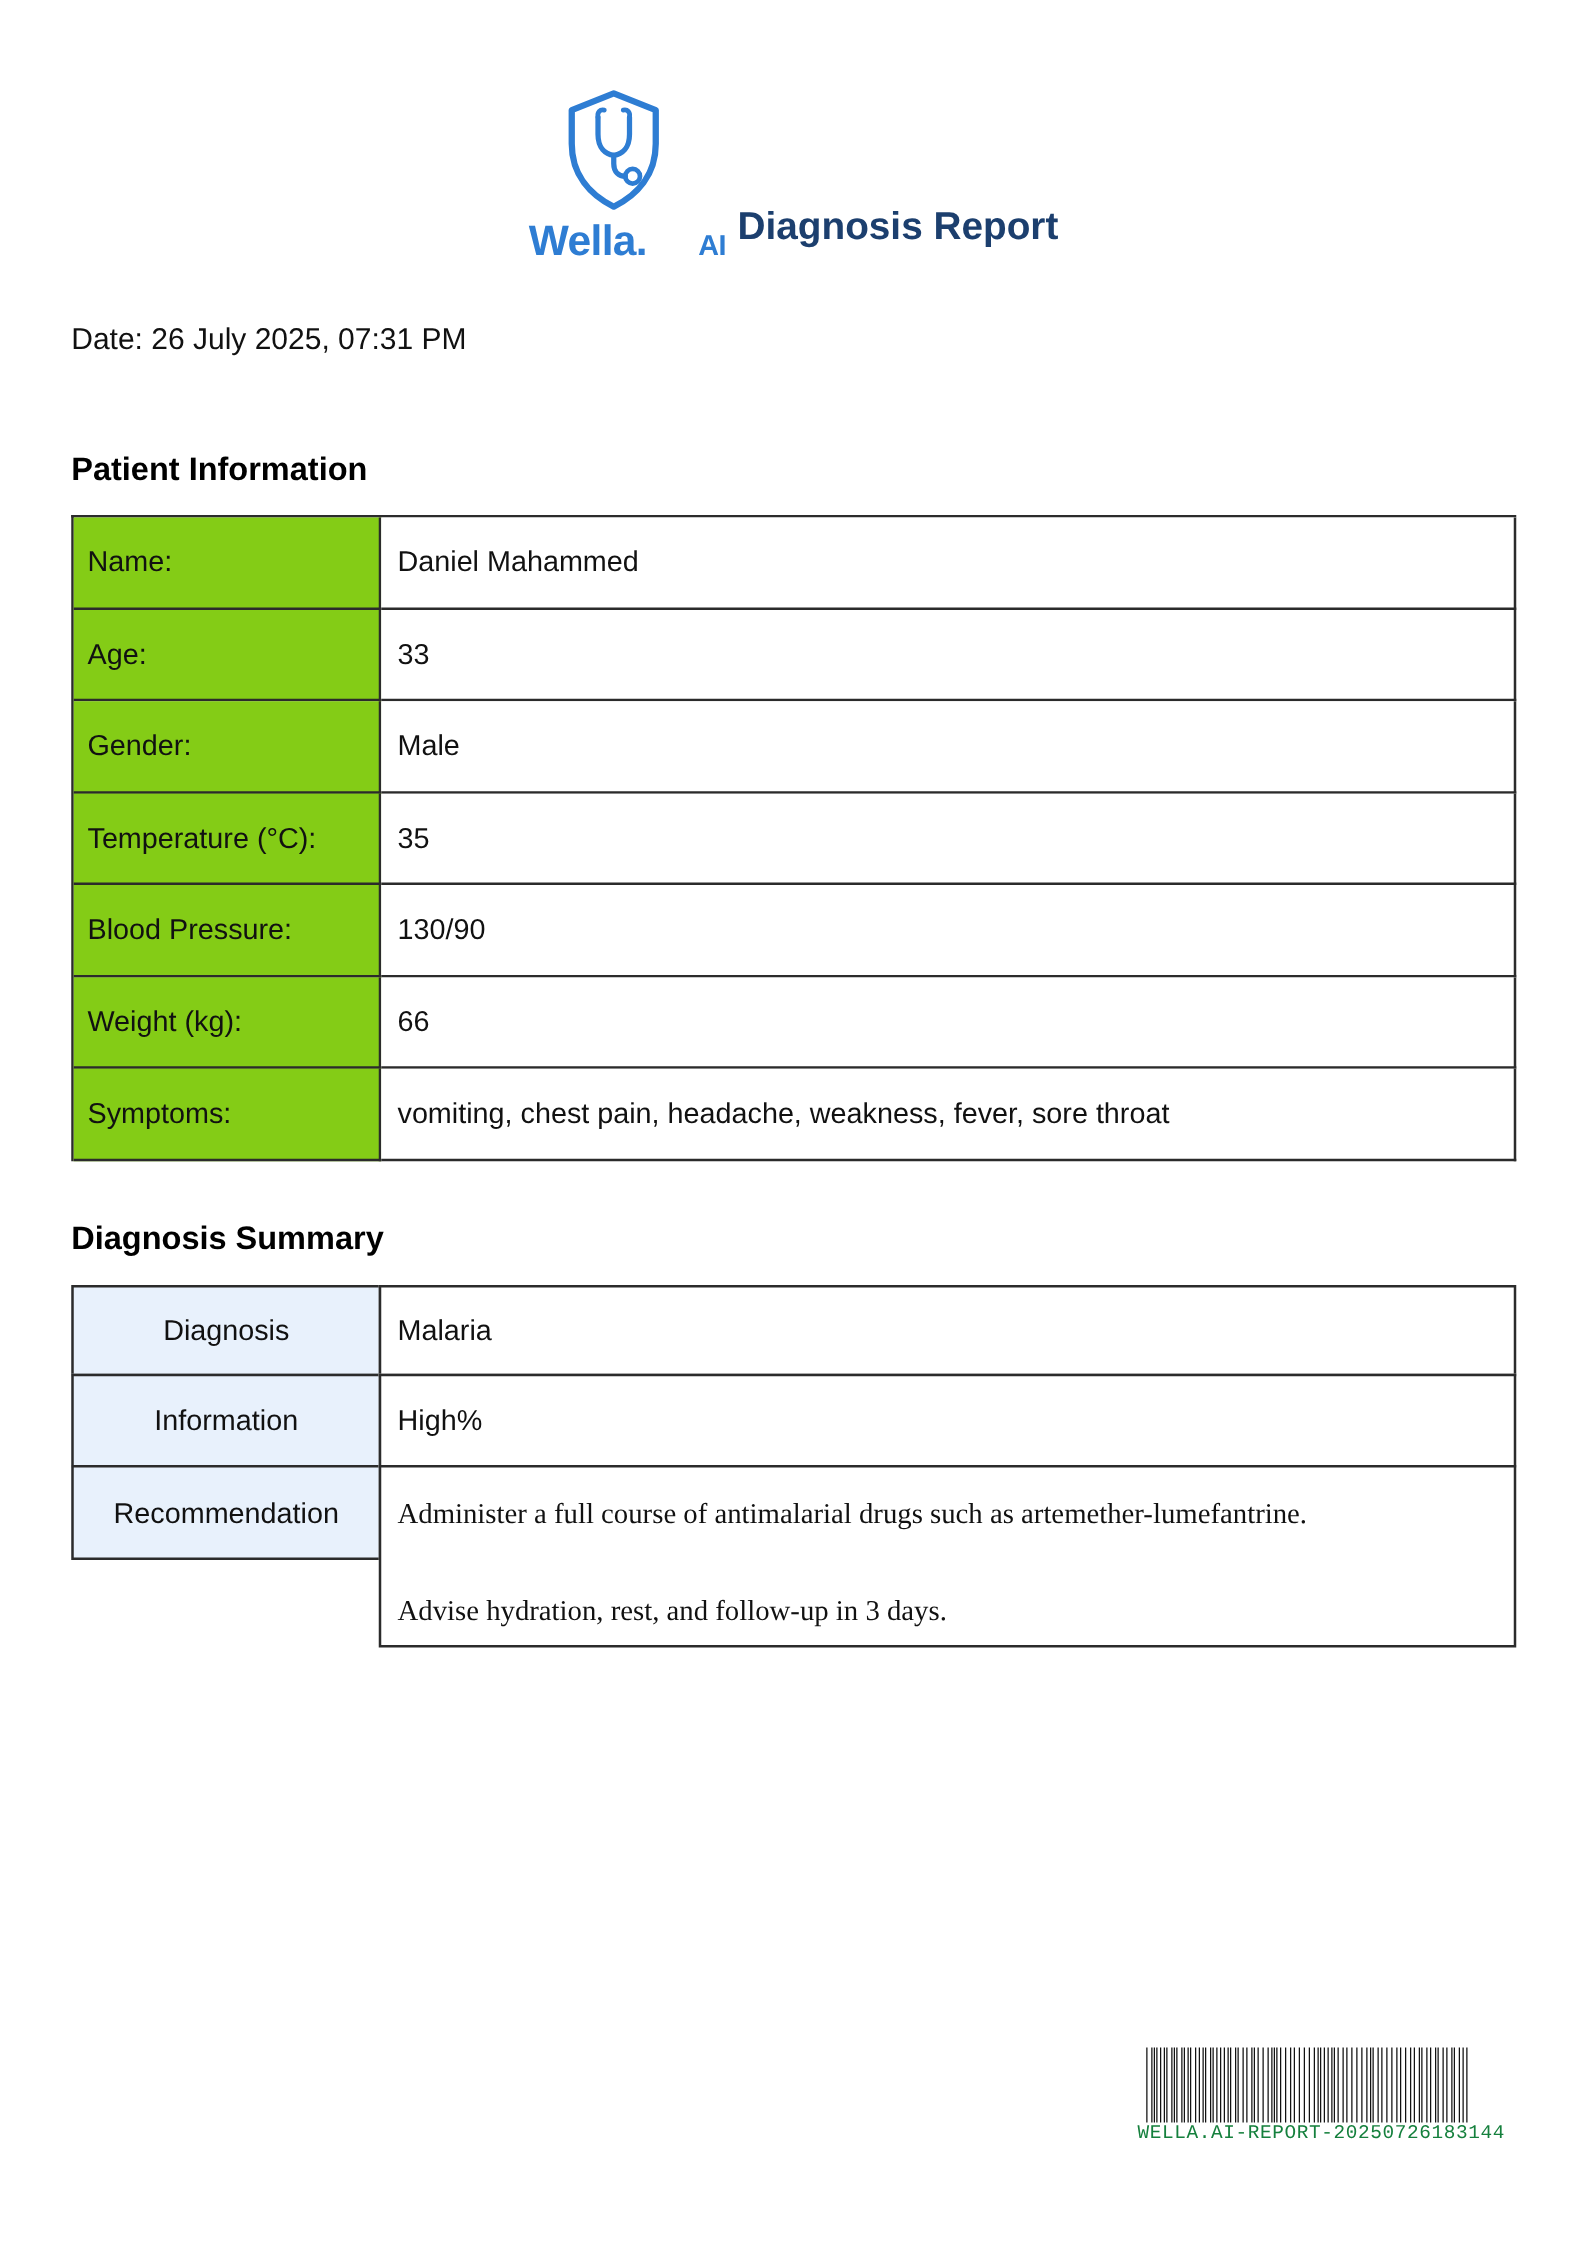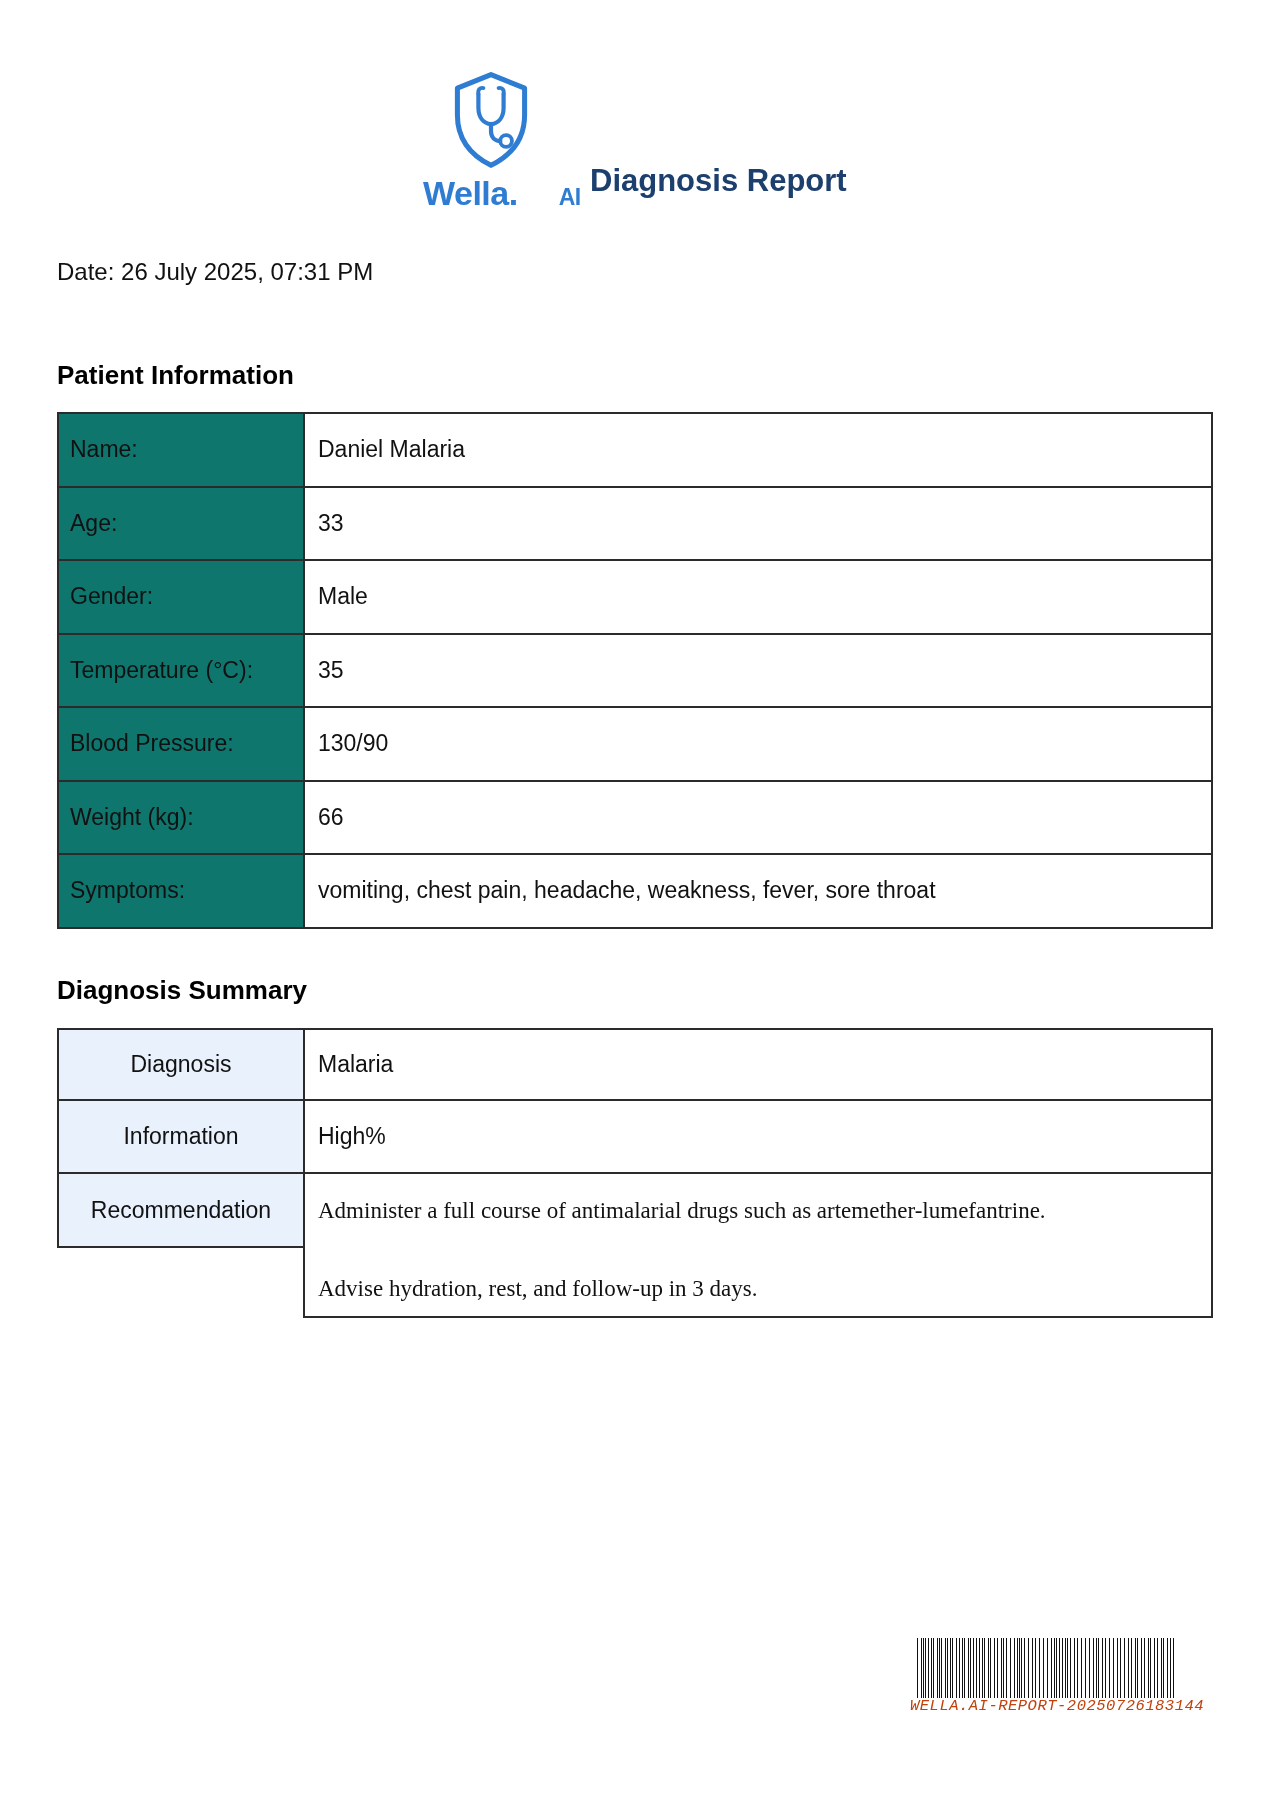--- a/index.html
+++ b/index.html
@@ -32,21 +32,21 @@
     display:grid;grid-template-columns:246px 1fr;
     border-top:2px solid #2b2b2b;border-left:2px solid #2b2b2b;
     box-sizing:border-box;
   }
   .ptable .cell{
     box-sizing:border-box;height:73.5px;
     border-right:2px solid #2b2b2b;border-bottom:2px solid #2b2b2b;
     display:flex;align-items:center;
     font-size:23px;
   }
-  .ptable .lcell{background:#0f766e;padding-left:11px;}
+  .ptable .lcell{background:#84cc16;padding-left:11px;}
   .ptable .vcell{background:#ffffff;padding-left:13px;}
   
   .dtable{position:absolute;left:57px;top:1028px;width:1156px;height:292px;}
   .d-labelcol{position:absolute;left:0;top:0;width:248px;}
   .d-label{
     box-sizing:border-box;width:248px;
     border:2px solid #2b2b2b;background:#e8f1fc;
     display:flex;align-items:center;justify-content:center;
     font-size:23px;color:#111;
   }
@@ -69,21 +69,21 @@
   .d-value.r3 p{margin:0;}
   .d-value.r3 .line1{margin-top:24px;}
   .d-value.r3 .line2{margin-top:52px;}
   
   .barcode{position:absolute;left:917px;top:1638px;width:262px;height:60px;
     display:flex;align-items:stretch;background:#ffffff;}
   .barcode .bar{background:#111;height:100%;}
   .barcode-text{
     position:absolute;left:910px;top:1697px;
     font-family:"Liberation Mono","DejaVu Sans Mono",monospace;
-    font-size:15.5px;color:#c2410c;white-space:nowrap;letter-spacing:0.5px;font-style:italic;
+    font-size:15.5px;color:#15803d;white-space:nowrap;letter-spacing:0.5px;
   }
 </style>
 </head>
 <body>
 
 <div class="page">
 
   <div class="logo-block">
     <svg class="logo-shield" width="84" height="100" viewBox="0 0 100 116" fill="none">
       <path d="M50 4 L90 20 V52 C90 82 72 101 50 112 C28 101 10 82 10 52 V20 Z" stroke="#2e7dd3" stroke-width="6" stroke-linejoin="round" fill="none"></path>
@@ -99,21 +99,21 @@
   </div>
 
   <div class="report-title">Diagnosis Report</div>
 
   <div class="date-line">Date: 26 July 2025, 07:31 PM</div>
 
   <div class="sec-heading patient">Patient Information</div>
 
   <div class="ptable">
     <div class="cell lcell">Name:</div>
-    <div class="cell vcell">Daniel Malaria</div>
+    <div class="cell vcell">Daniel Mahammed</div>
     <div class="cell lcell">Age:</div>
     <div class="cell vcell">33</div>
     <div class="cell lcell">Gender:</div>
     <div class="cell vcell">Male</div>
     <div class="cell lcell">Temperature (°C):</div>
     <div class="cell vcell">35</div>
     <div class="cell lcell">Blood Pressure:</div>
     <div class="cell vcell">130/90</div>
     <div class="cell lcell">Weight (kg):</div>
     <div class="cell vcell">66</div>

